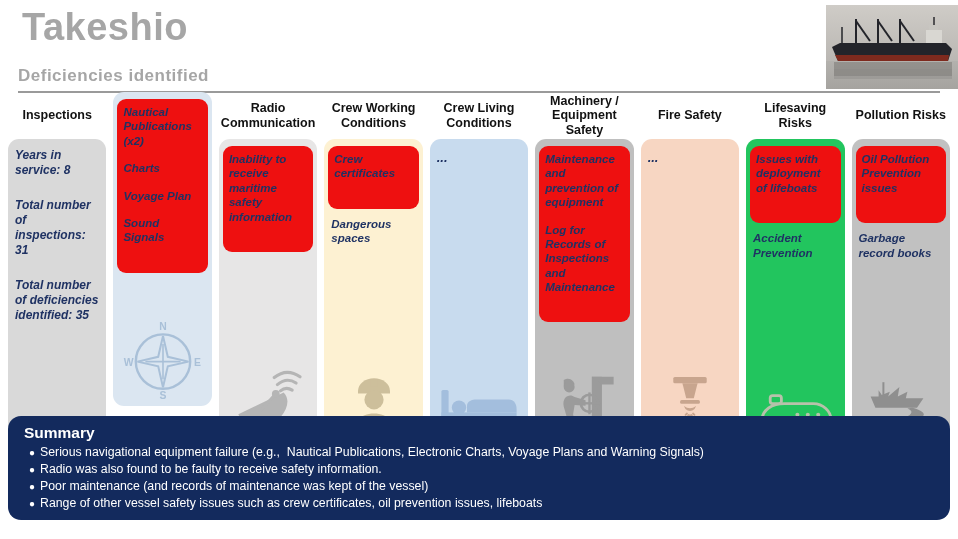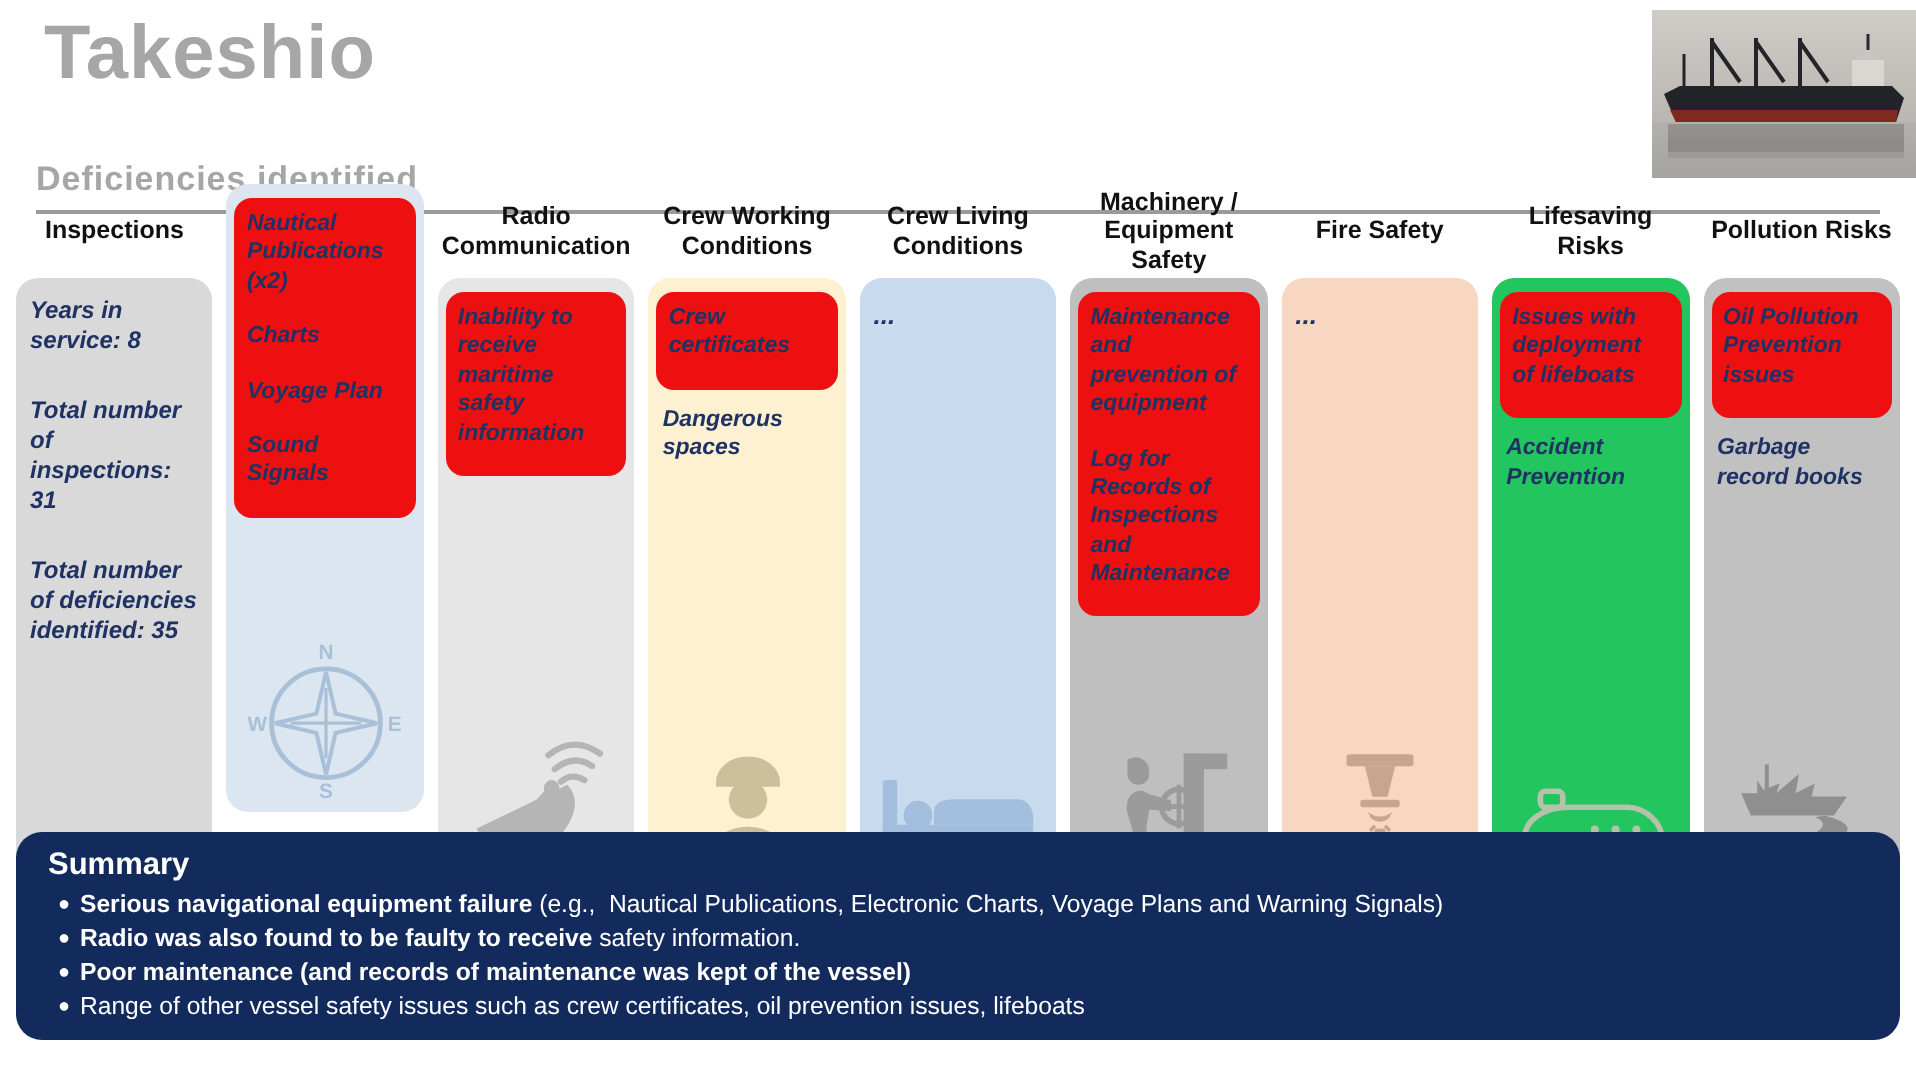--- a/index.html
+++ b/index.html
@@ -1,46 +1,46 @@
 <!DOCTYPE html>
 <html><head>
 <meta charset="utf-8">
 <style>
   * { margin:0; padding:0; box-sizing:border-box; }
   html,body { width:958px; height:539px; background:#ffffff; font-family:"Liberation Sans", sans-serif; }
   #slide { position:relative; width:958px; height:539px; background:#fff; overflow:hidden; }
 
   
   .title { position:absolute; left:22px; top:6px; font-size:38px; font-weight:bold; letter-spacing:.5px; }
-  .subtitle { position:absolute; left:18px; top:80px; width:922px; font-size:17px; font-weight:bold;
+  .subtitle { position:absolute; left:18px; top:66px; width:922px; font-size:17px; font-weight:bold;
               padding-bottom:5px; border-bottom:2px solid #9a9a9a; letter-spacing:.5px; }
   .ship-photo { position:absolute; right:0; top:5px; width:132px; height:84px; display:block; }
 
   
   .cols { position:absolute; left:8px; top:92px; width:942px; display:flex; gap:7px; }
   .col { flex:1 1 0; min-width:0; display:flex; flex-direction:column; }
   .col-header { height:47px; display:flex; align-items:center; justify-content:center; text-align:center;
                 font-size:12.5px; font-weight:bold; color:#111; line-height:1.15; padding:0 1px; }
   .card { position:relative; height:314px; border-radius:11px; padding:9px 7px 6px 7px; }
   .item { font-size:11.5px; font-weight:bold; font-style:italic; line-height:1.25; margin-bottom:14px;
           word-wrap:break-word; }
   .insp .item { margin-bottom:20px; font-size:12px; }
-  .redbox { border-radius:9px; padding:6px 6px 1px 6px; margin:-2px -3px 8px -3px; }
+  .redbox { border-radius:9px; padding:6px 6px 15px 6px; margin:-2px -3px 8px -3px; }
   .redbox .item { margin-bottom:13px; }
   .dots { font-size:13px; font-weight:bold; margin-top:2px; }
   .icon-wrap { position:absolute; bottom:6px; left:0; width:100%; display:flex; justify-content:center; }
   .icon-wrap svg { display:block; }
 
   
   .summary { position:absolute; left:8px; top:416px; width:942px; height:104px; border-radius:13px;
              color:#ffffff; padding:8px 16px; }
   .summary-title { font-size:15.5px; font-weight:bold; margin-bottom:2px; }
   .bullet { display:flex; font-size:12.3px; line-height:1.38; }
   .bullet .dot { width:16px; flex:0 0 16px; text-align:center; font-size:10px; padding-top:2px; }
-  .bullet .b { font-weight:bold; white-space:pre-wrap;text-align:center; }
+  .bullet .b { font-weight:normal; white-space:pre-wrap;text-align:center; }
   .bullet .n { font-weight:normal; white-space:pre-wrap; }
 </style>
 </head>
 <body>
 
 <div id="slide">
 
   <div class="title" style="color: rgb(166, 166, 166);">Takeshio</div>
 
   <svg class="ship-photo" viewBox="0 0 132 84" aria-hidden="true">

